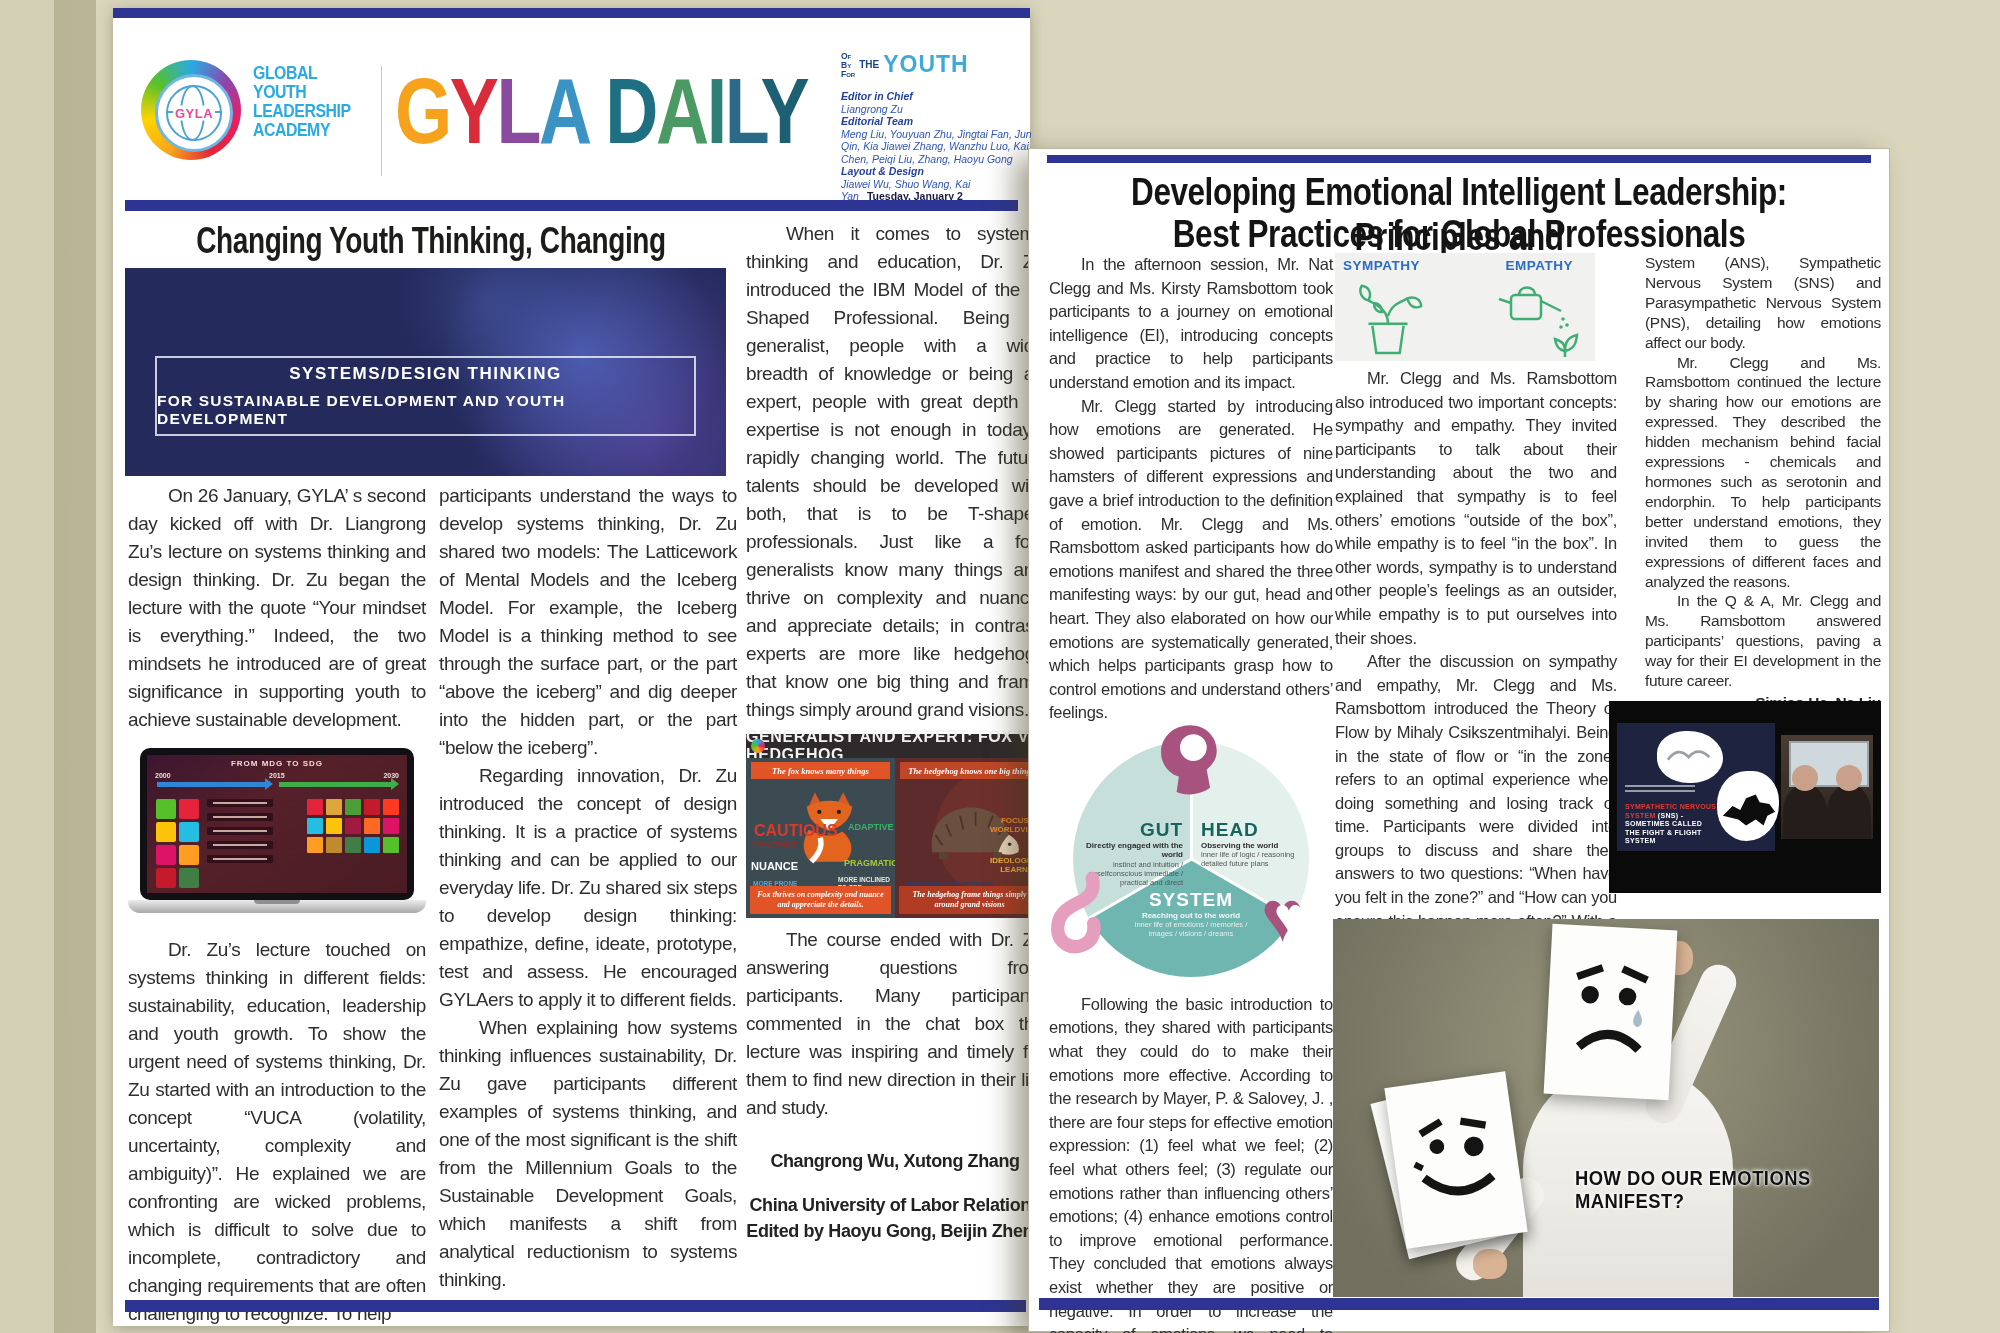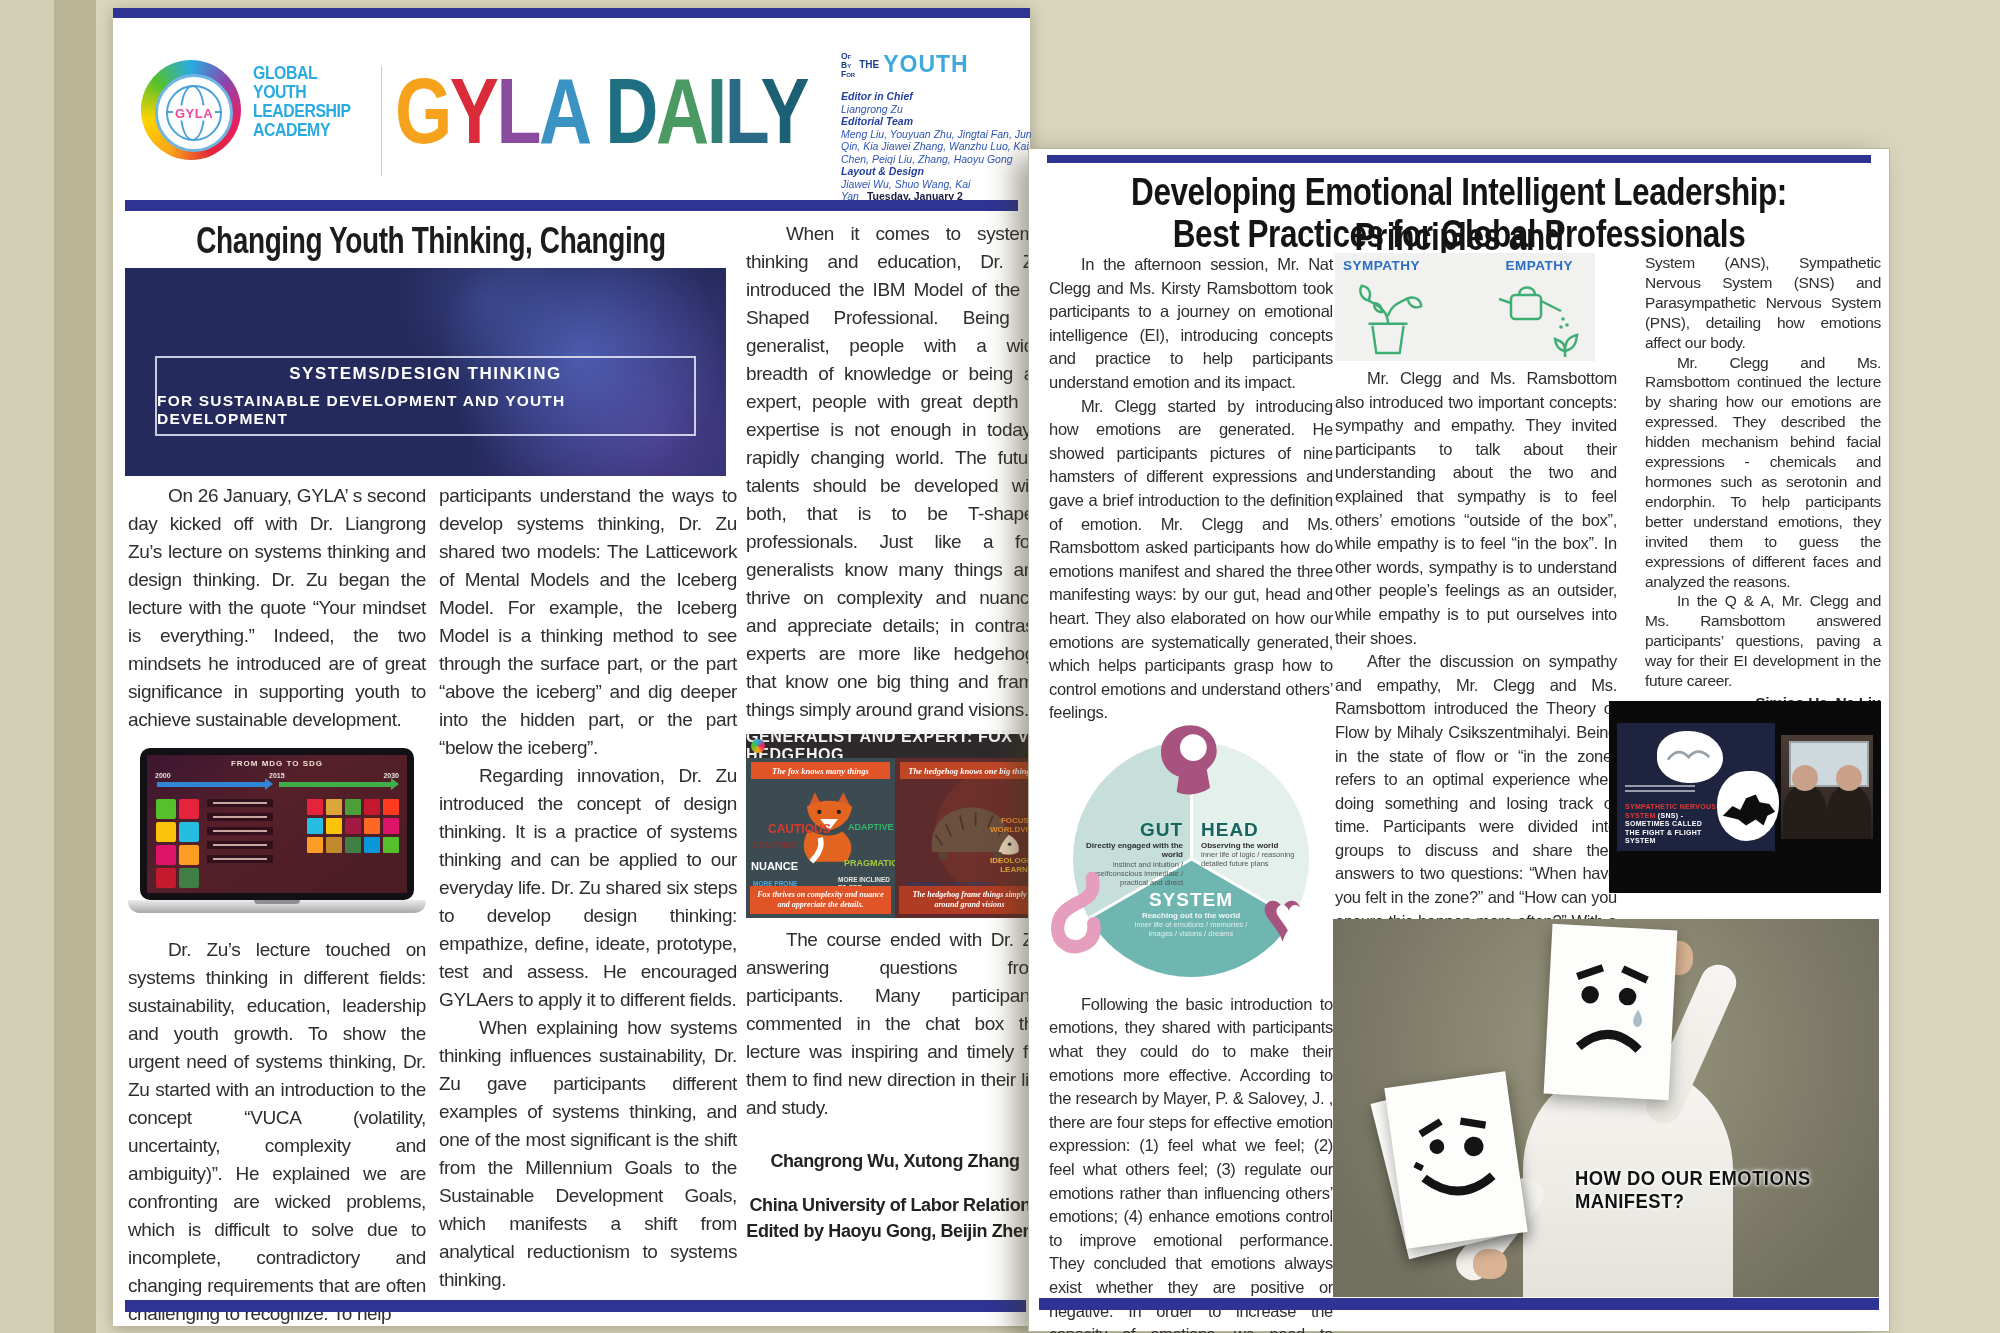--- a/index.html
+++ b/index.html
@@ -299,21 +299,21 @@
           <svg id="fox-svg" viewBox="0 0 90 90">
             <path d="M30 22 L37 6 L45 21 Z" fill="#d35a2a"></path>
               <path d="M61 21 L69 6 L77 22 Z" fill="#d35a2a"></path>
             <path d="M28 22 Q53 9 79 22 Q76 43 53 49 Q30 43 28 22 Z" fill="#e2641f"></path>
             <path d="M53 49 L43 36 L63 36 Z" fill="#fff"></path>
             <circle cx="42" cy="28" r="2.4" fill="#222"></circle>
               <circle cx="64" cy="28" r="2.4" fill="#222"></circle>
             <path d="M30 48 Q18 68 32 84 L72 84 Q86 66 68 50 Q52 60 30 48 Z" fill="#e2641f"></path>
             <path d="M33 84 Q47 70 43 57" stroke="#fff" stroke-width="6" fill="none"></path>
           </svg>
-          <span class="trait" style="left: 22px; top: 64px; font-size: 12px; color: rgb(217, 58, 43);">CAUTIOUS</span>
+          <span class="trait" style="left: 8px; top: 64px; font-size: 16px; color: rgb(217, 58, 43);">CAUTIOUS</span>
           <span class="trait" style="left: 6px; top: 82px; font-size: 9px; color: rgb(138, 47, 47);">CENTRIST</span>
           <span class="trait" style="left: 5px; top: 102px; font-size: 11px; color: rgb(255, 255, 255);">NUANCE</span>
           <span class="trait" style="left: 102px; top: 64px; font-size: 9px; color: rgb(55, 179, 106);">ADAPTIVE</span>
           <span class="trait" style="left: 98px; top: 100px; font-size: 9px; color: rgb(167, 201, 58);">PRAGMATIC</span>
           <span class="trait" style="left: 7px; top: 122px; font-size: 6.5px; width: 54px; line-height: 7.5px; display: block; color: rgb(83, 167, 216);">MORE PRONE TO SELF-DOUBT</span>
           <span class="trait" style="left: 92px; top: 118px; font-size: 6.5px; width: 52px; line-height: 7.5px; display: block; color: rgb(232, 230, 224);">MORE INCLINED TO SEE COMPLEXITY</span>
           <div class="fh-caption">Fox thrives on complexity and nuance and appreciate the details.</div>
         </div>
         <div id="fh-right">
           <div class="fh-banner">The hedgehog knows one big thing</div>

